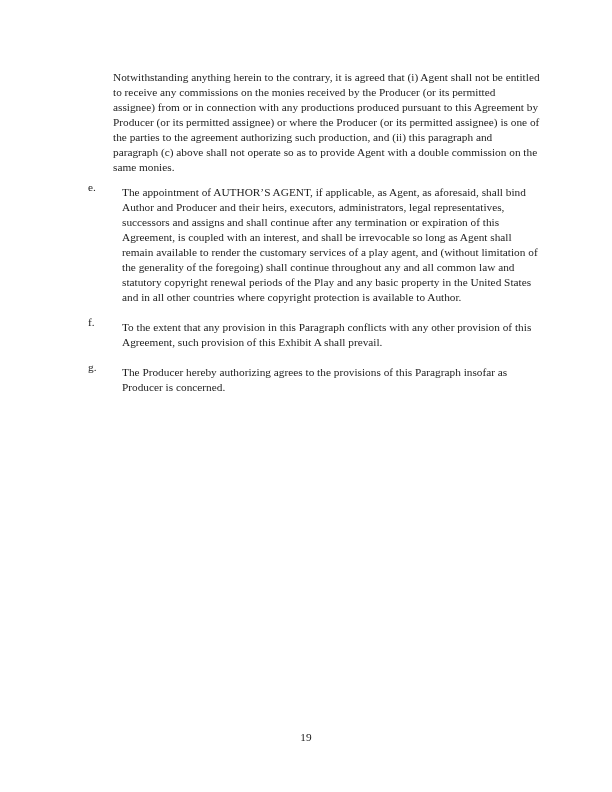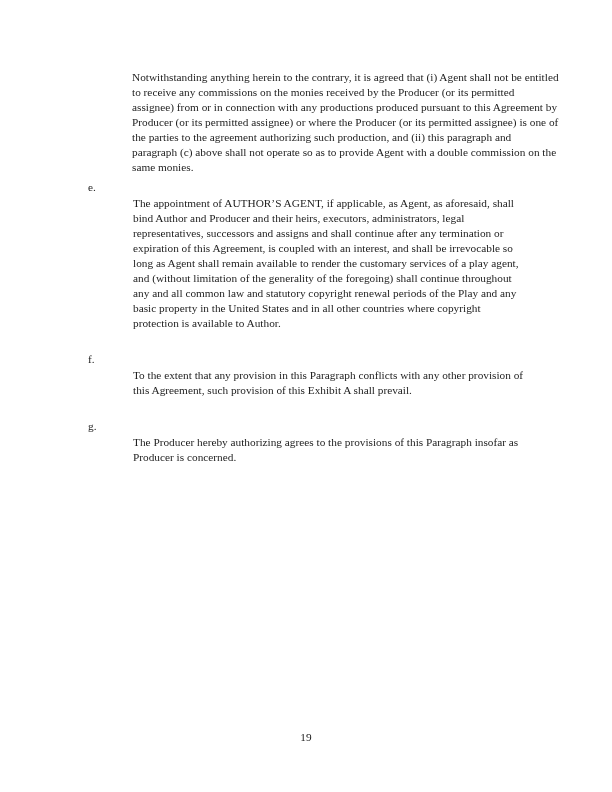--- a/index.html
+++ b/index.html
@@ -22,33 +22,33 @@
     left: 88px;
     width: 456px;
     font-size: 11.3px;
     line-height: 15px;
     text-align: left;
   }
   .para {
     margin: 0 0 5px 0;
   }
   .para.continuation {
-    margin-left: 44px;
+    margin-left: 25px;
     width: 427px;
   }
   .list-item {
     display: flex;
     margin: 0 0 5px 0;
   }
   .list-item .marker {
     flex: 0 0 29px;
     width: 29px;
   }
   .list-item .item-text {
-    margin: 16px;
+    margin: 5px;
     width: 427px;
   }
   .footer {
     position: absolute;
     top: 730px;
     left: 0;
     width: 612px;
     text-align: center;
     font-size: 11.3px;
     line-height: 15px;

